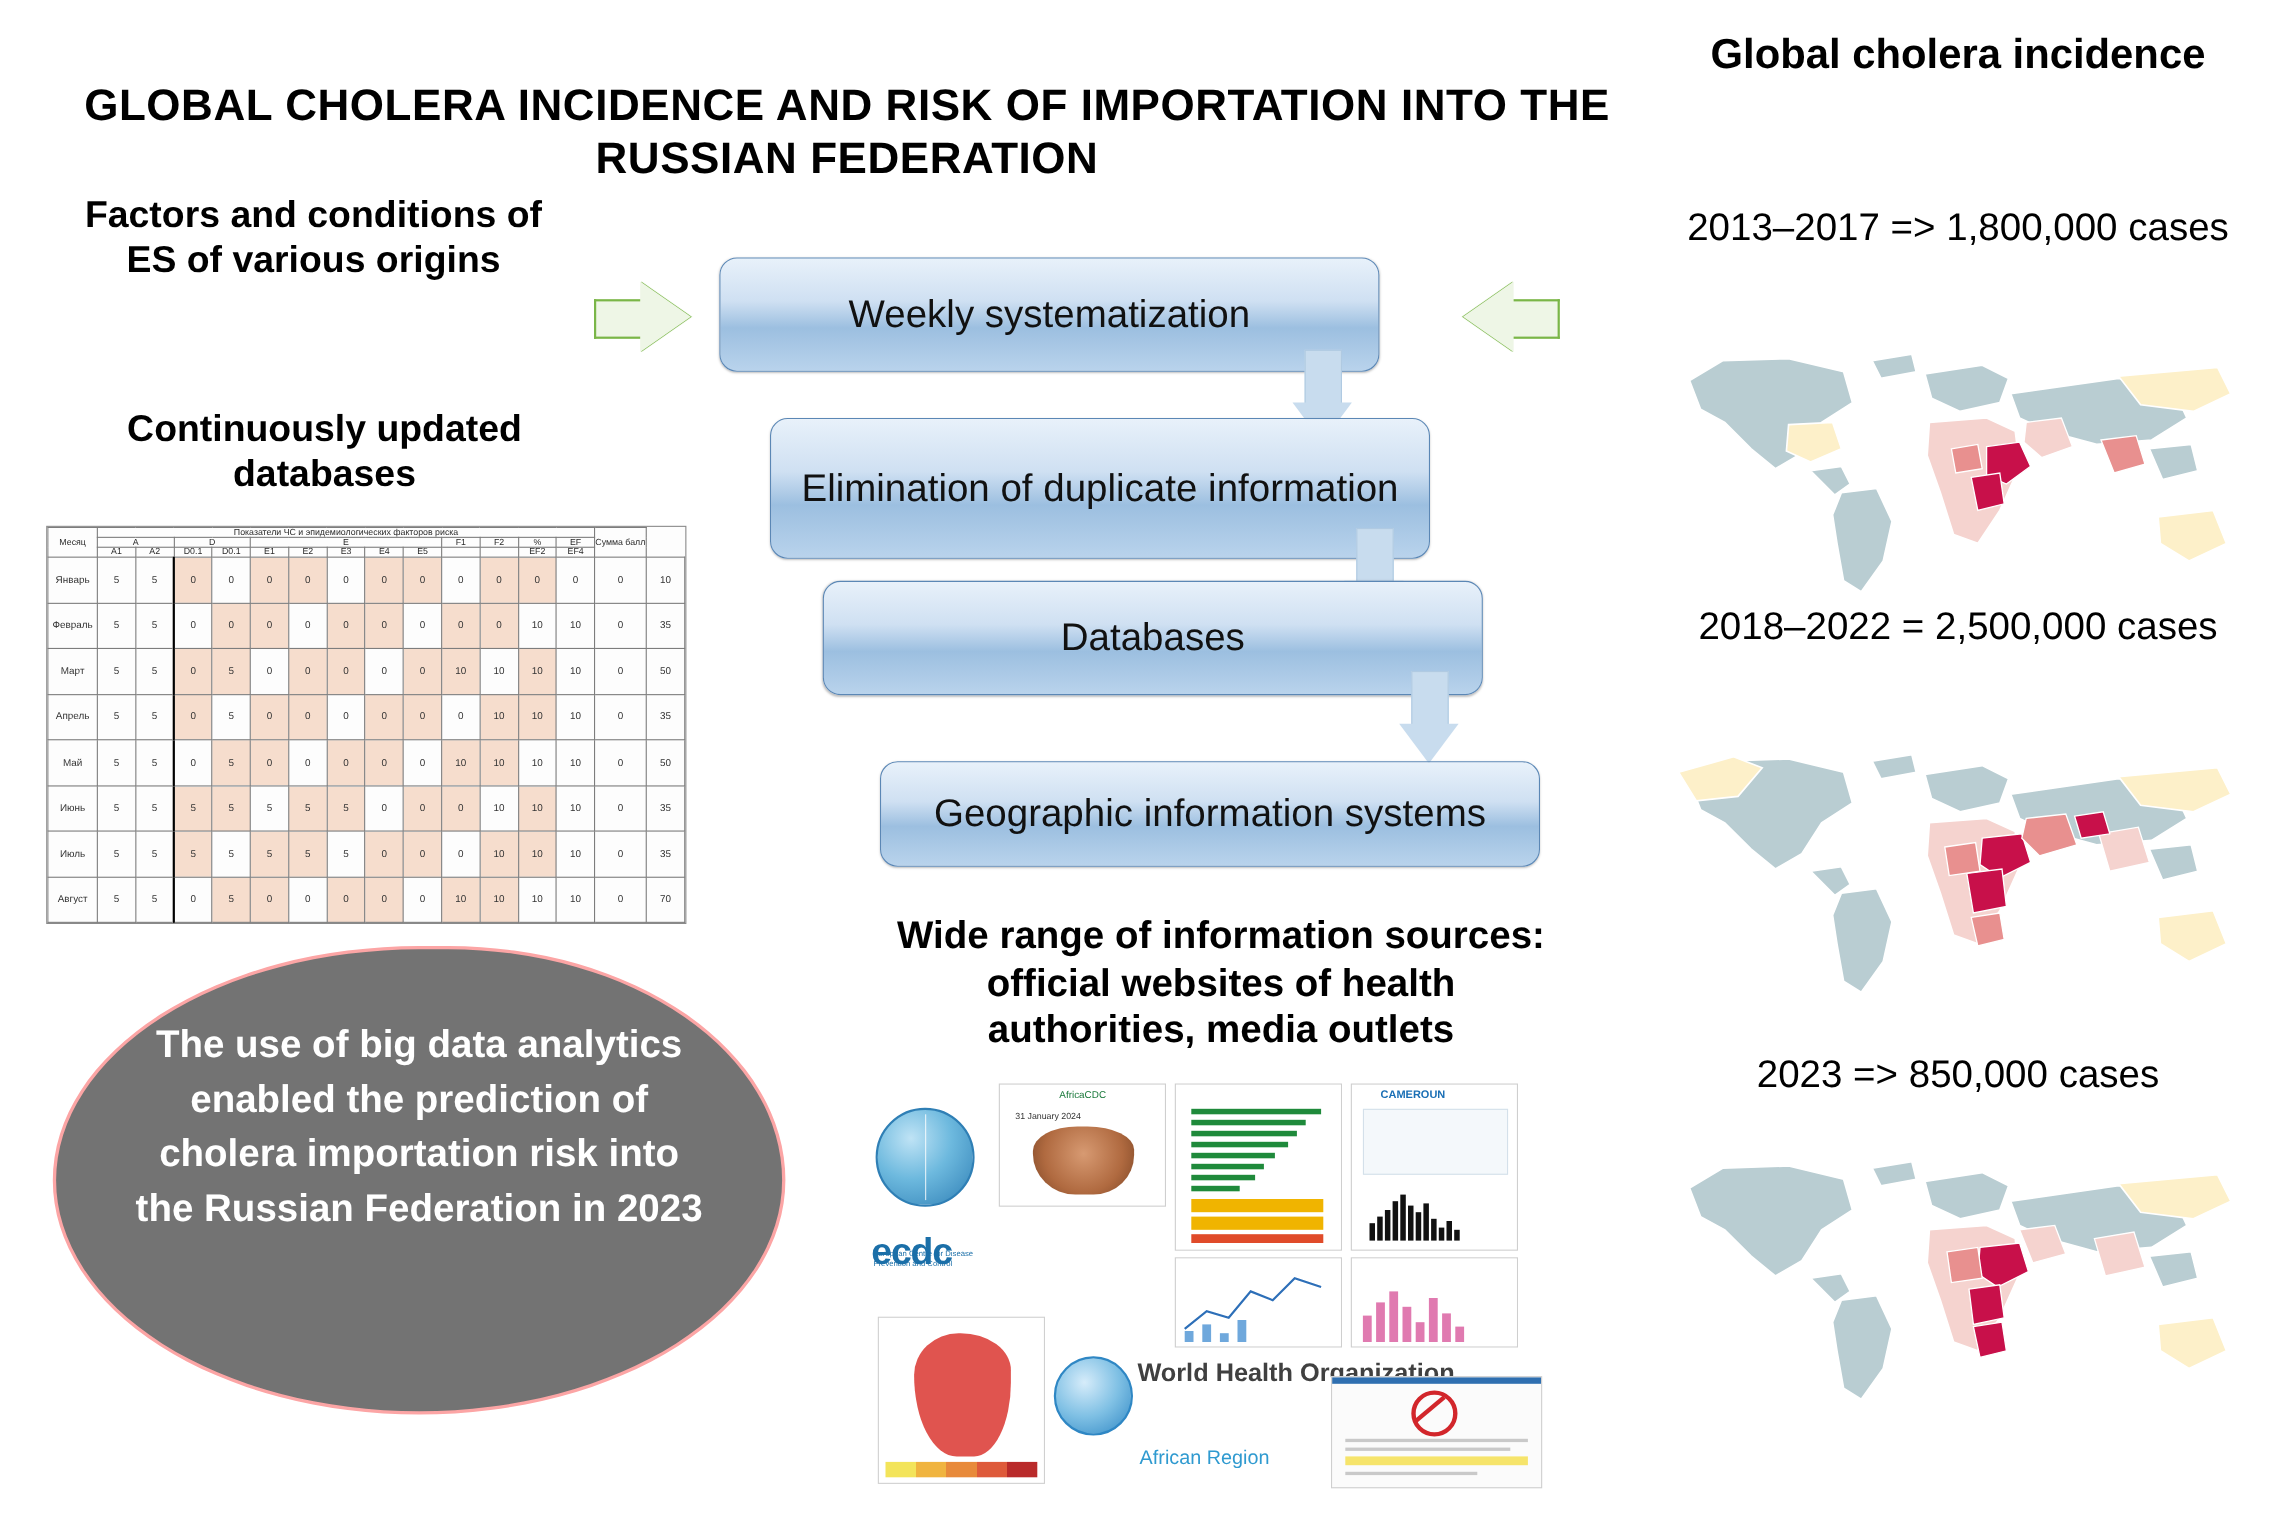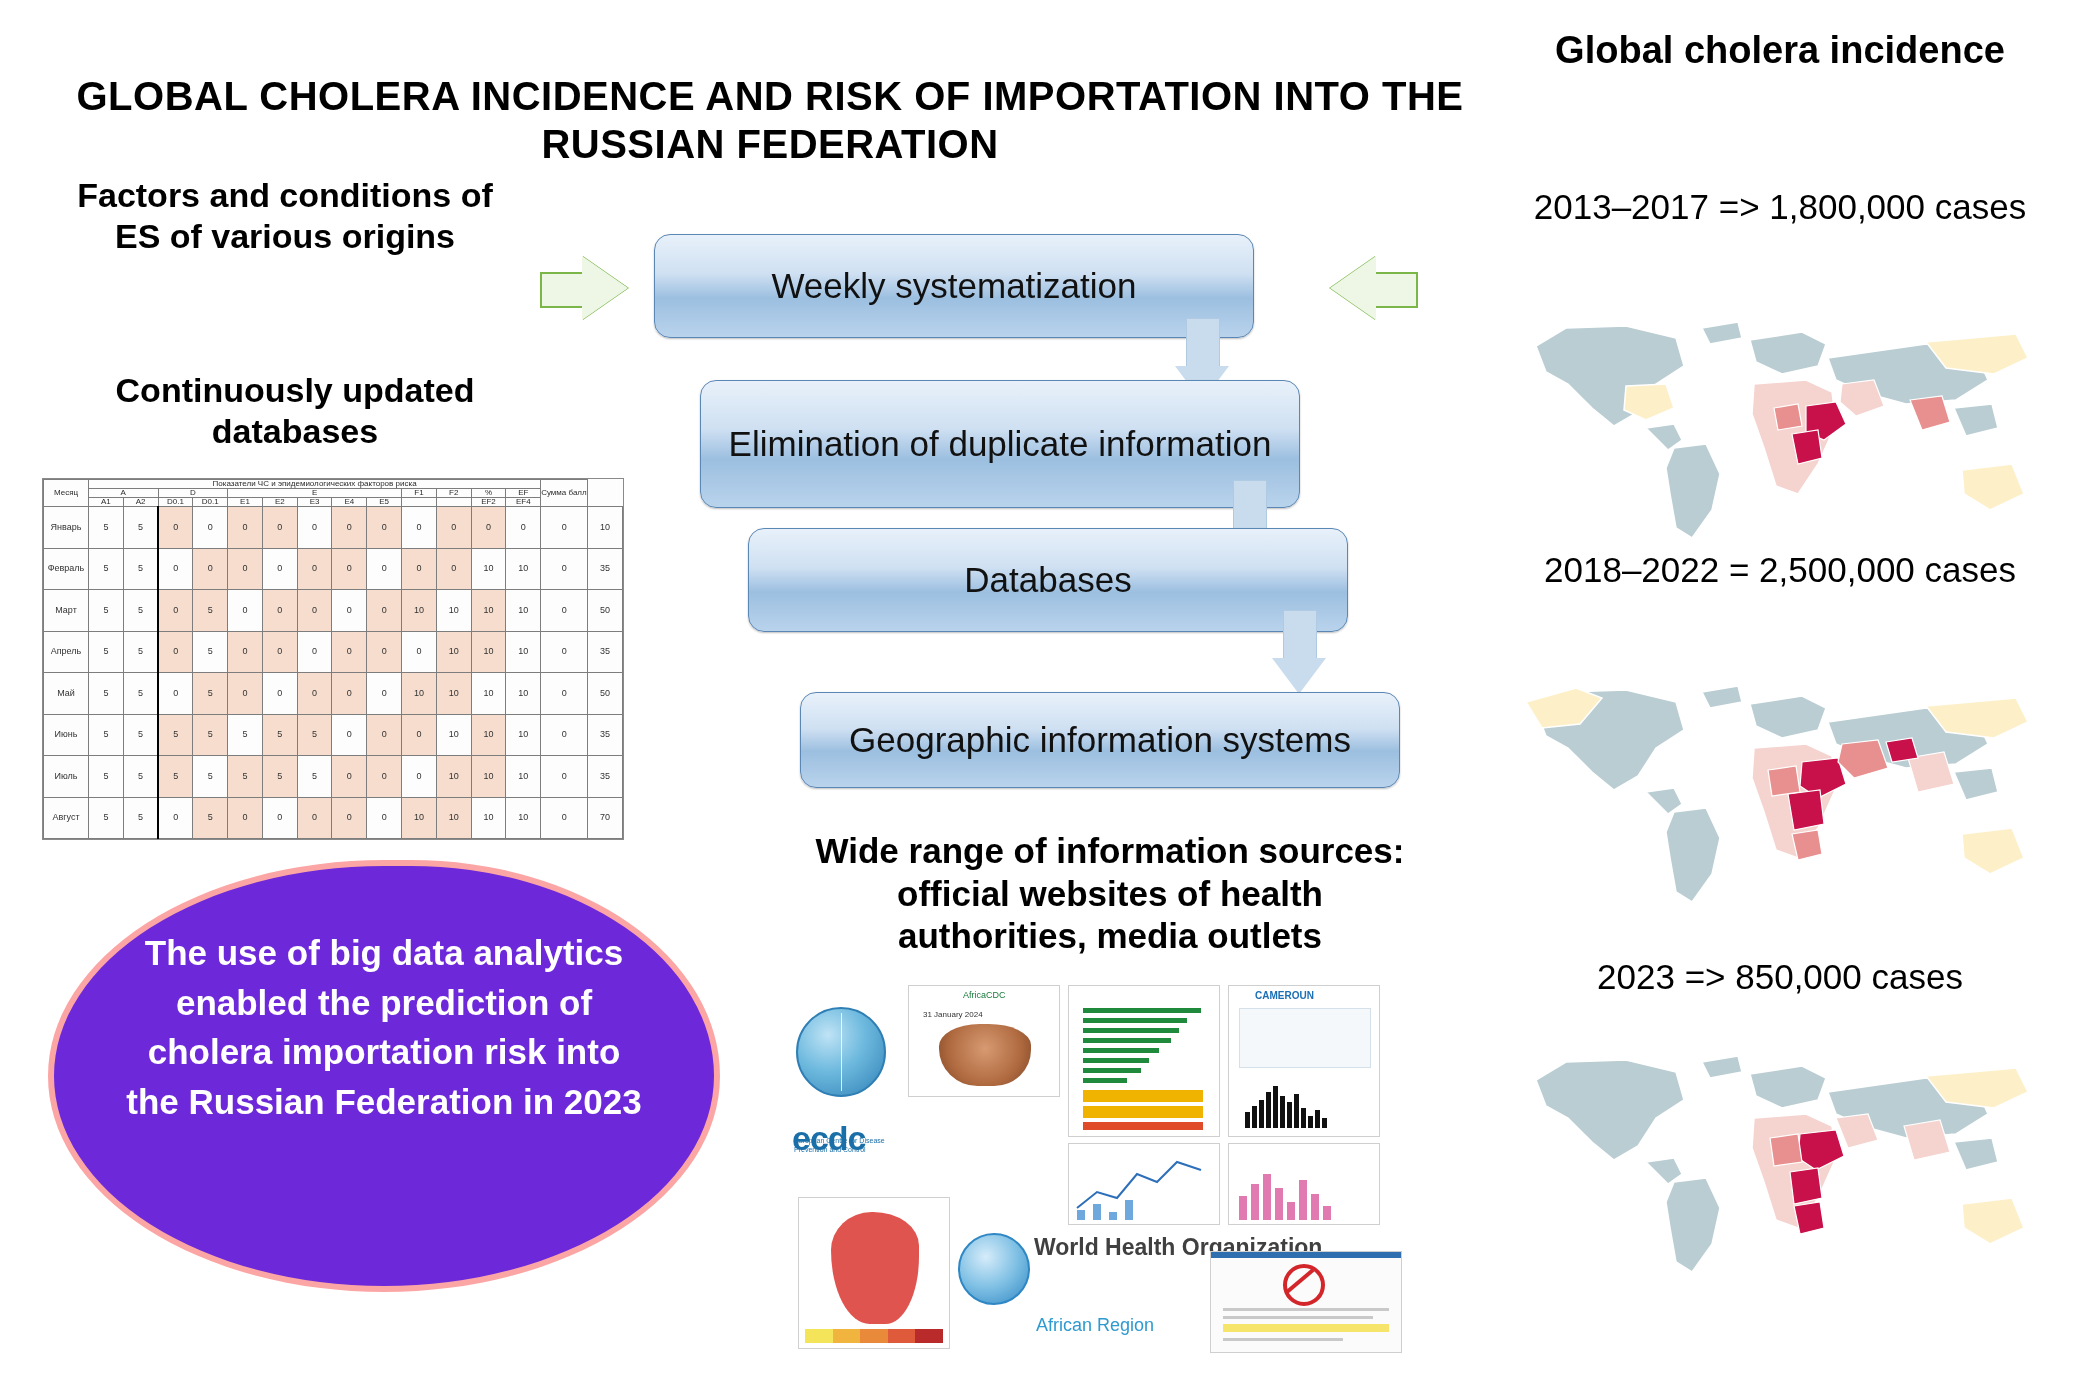--- a/index.html
+++ b/index.html
@@ -88,23 +88,23 @@
   .rowhead { font-size: 9px; text-align: center; }
   .thick-r { border-right: 2px solid #000 !important; }
 
   
   .ellipse {
     position: absolute;
     left: 48px;
     top: 860px;
     width: 660px;
     height: 420px;
-    background: #6d28d9;
+    background: #737373;
     border-radius: 50% 46% 50% 50% / 50% 50% 50% 50%;
-    border: 6px solid #fca5a5;
+    border: 3px solid #fca5a5;
   }
   .ellipse .txt {
     position: absolute;
     left: 70px;
     top: 62px;
     width: 520px;
     text-align: center;
     color: #ffffff;
     font-weight: bold;
     font-size: 35px;

